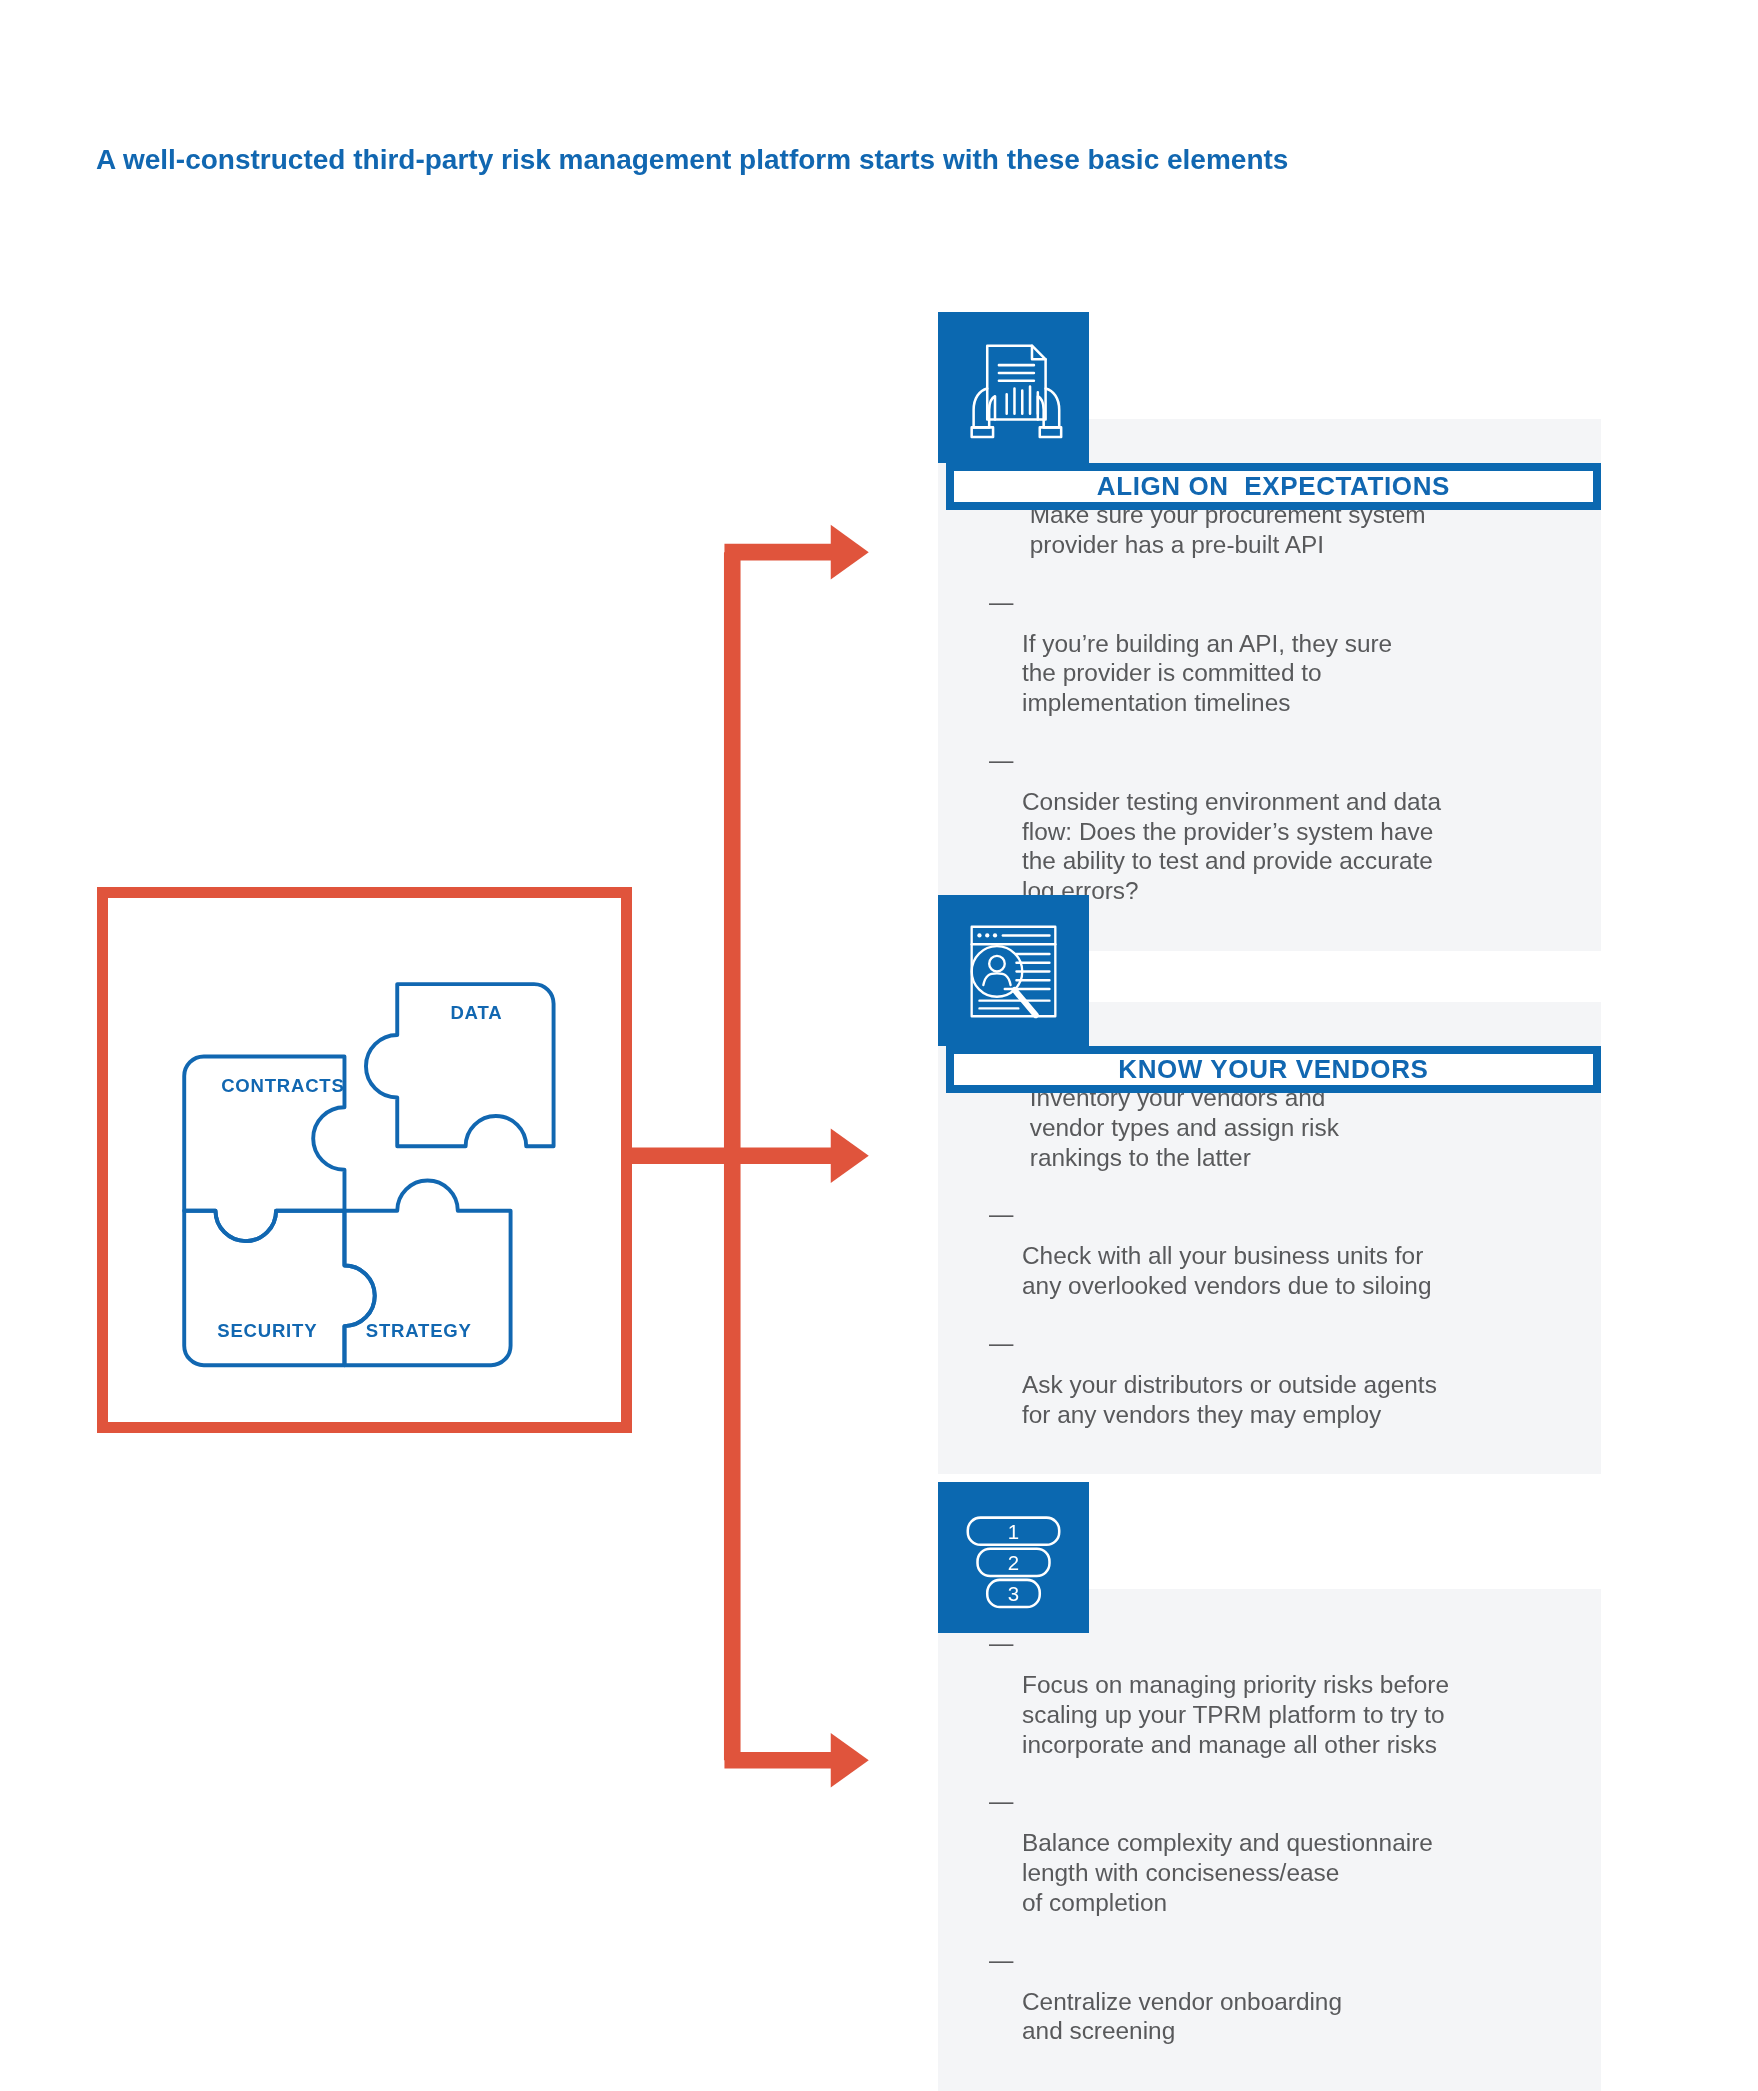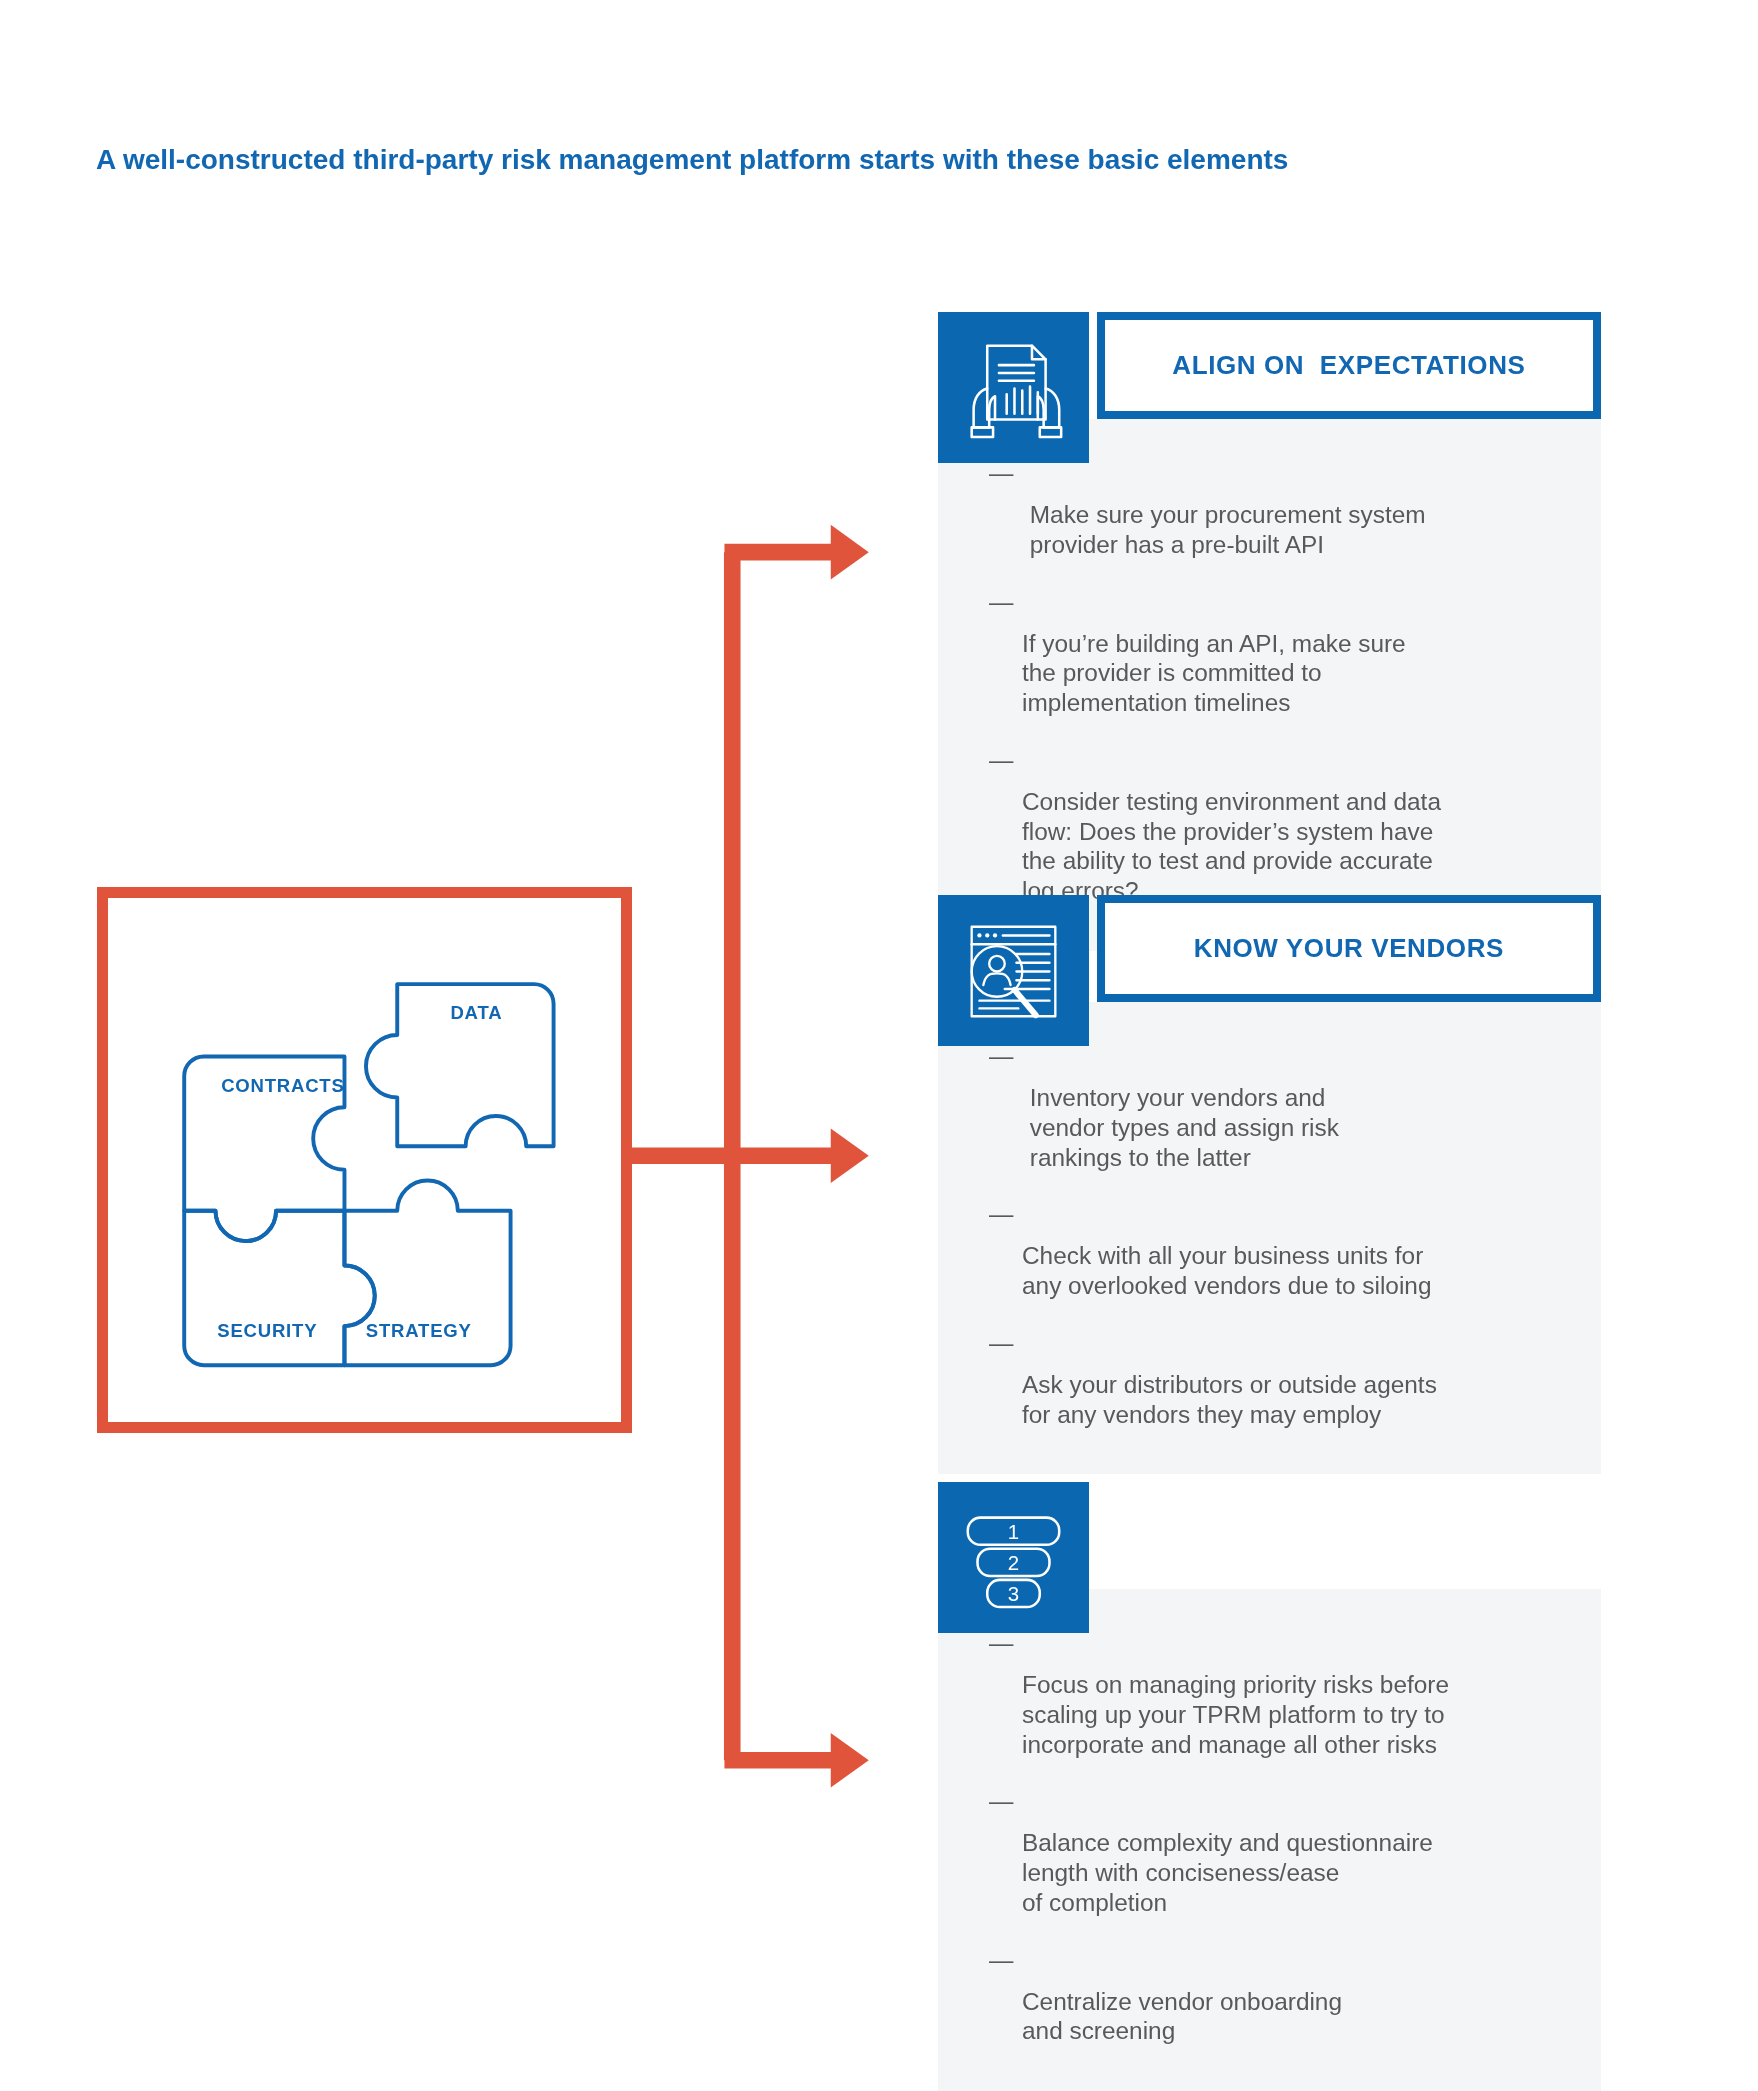--- a/index.html
+++ b/index.html
@@ -77,20 +77,21 @@
   }
 
   
   .section { position: absolute; left: 938px; width: 663px; }
 
   .section-head {
     position: relative;
     height: 107px;
     display: flex;
     align-items: stretch;
+    flex-direction: column;
   }
   .section-icon {
     width: 151px;
     height: 151px;
     background: #0b68b0;
     flex: 0 0 151px;
     display: flex;
     align-items: center;
     justify-content: center;
   }
@@ -245,21 +246,21 @@
       </div>
     </div>
     <div class="section-body">
       <div class="bullet indented">
         <span class="bullet-dash">—</span>
         <span class="bullet-text">Make sure your procurement system
 provider has a pre-built API</span>
       </div>
       <div class="bullet">
         <span class="bullet-dash">—</span>
-        <span class="bullet-text">If you’re building an API, make sure
+        <span class="bullet-text">If you’re building an API, they sure
 the provider is committed to
 implementation timelines</span>
       </div>
       <div class="bullet">
         <span class="bullet-dash">—</span>
         <span class="bullet-text">Consider testing environment and data
 flow: Does the provider’s system have
 the ability to test and provide accurate
 log errors?</span>
       </div>

